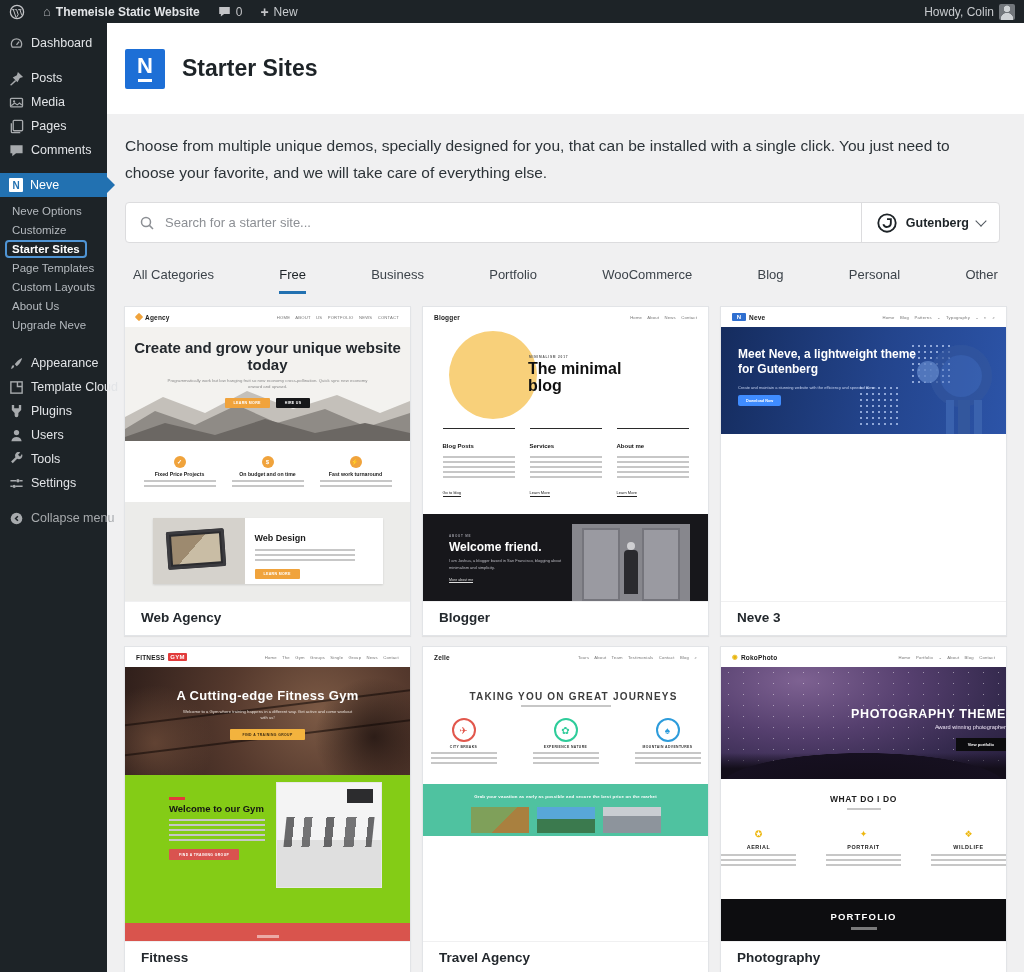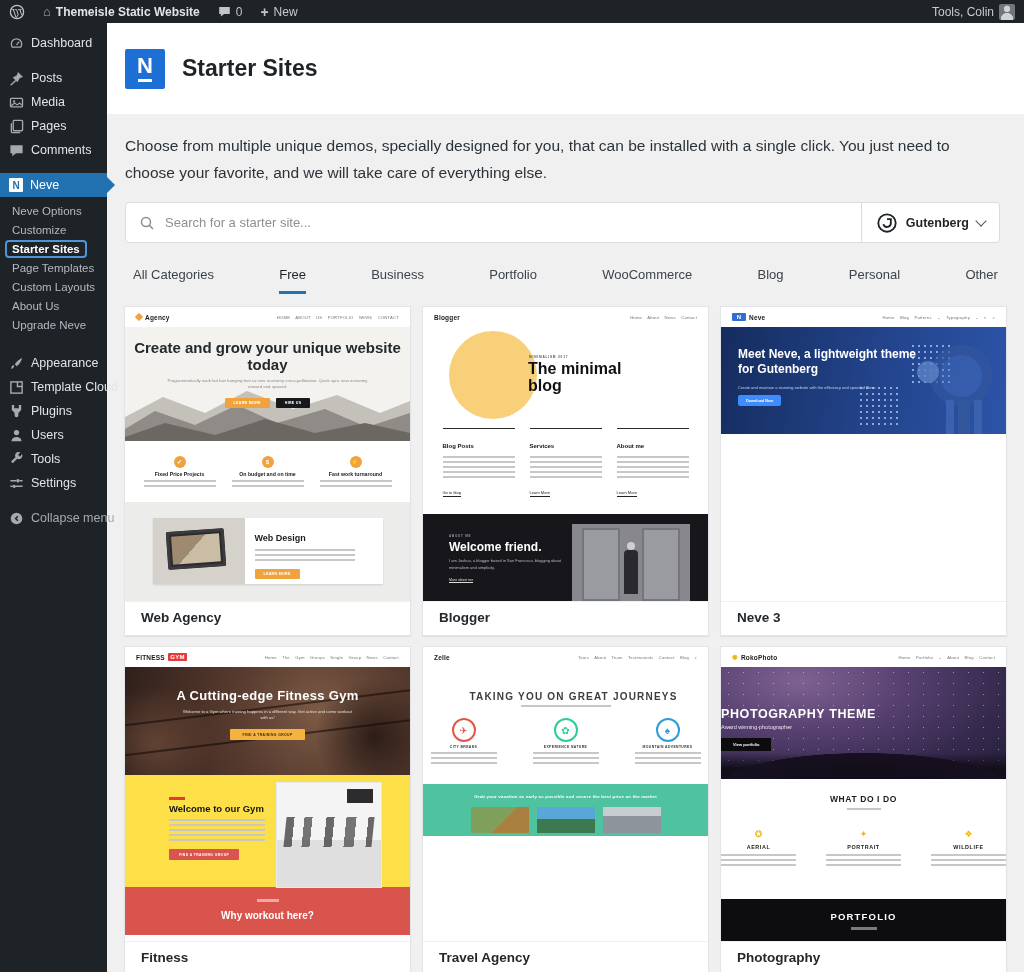--- a/index.html
+++ b/index.html
@@ -163,21 +163,21 @@
     background:radial-gradient(circle at 68% 42%,#7c5a45 0%,#55392d 45%,#2e1e1a 100%);}
   .fi-rope{position:absolute;left:-20px;width:130%;height:2px;background:rgba(15,8,6,.55);}
   .fi-rope.r1{top:34%;transform:rotate(-7deg);} .fi-rope.r2{top:62%;transform:rotate(-7deg);}
   .fi-blob{position:absolute;left:-30px;top:16px;width:120px;height:120px;border-radius:50%;
     background:radial-gradient(circle,#6b4a38 0%,rgba(0,0,0,0) 68%);opacity:.8;}
   .fi-blob.b2{left:auto;right:-24px;top:10px;background:radial-gradient(circle,#1f1310 0%,rgba(0,0,0,0) 70%);}
   .fi-h{position:relative;z-index:2;padding-top:22px;font-size:13px;line-height:1.1;font-weight:800;color:#fff;letter-spacing:.3px;}
   .fi-s{position:relative;z-index:2;margin:5px auto 0;width:170px;font-size:4.2px;color:#e6ddd6;line-height:1.6;}
   .fi-btn{position:relative;z-index:2;display:inline-block;margin-top:7px;background:#f3b33e;color:#3a2a12;
     font-size:3.4px;font-weight:800;padding:3.5px 12px;border-radius:1px;letter-spacing:.4px;}
-  .fi-body{position:relative;height:112px;background:#fde047;}
+  .fi-body{position:relative;height:148px;background:#84cc16;}
   .fi-lbl{position:absolute;left:44px;top:22px;width:16px;height:2.5px;background:#e23b3b;}
   .fi-t{position:absolute;left:44px;top:28px;font-size:9.5px;font-weight:800;color:#141414;}
   .fi-bl{position:absolute;left:44px;top:44px;width:96px;height:22px;}
   .fi-rbtn{position:absolute;left:44px;top:74px;background:#d9534f;color:#fff;font-size:3.4px;font-weight:700;
     padding:3.5px 10px;border-radius:1px;letter-spacing:.4px;}
   .fi-photo{position:absolute;right:28px;top:7px;width:104px;height:104px;background:linear-gradient(180deg,#f4f4f4 0 55%,#dfdfdf 55% 100%);overflow:hidden;border:1px solid #e8e8e8;}
   .fi-eq{position:absolute;left:8px;top:34px;width:88px;height:30px;
     background:linear-gradient(90deg,#3a3a3c 0 8px,rgba(0,0,0,0) 8px 18px,#4a4a4c 18px 26px,rgba(0,0,0,0) 26px 40px,#3a3a3c 40px 48px,rgba(0,0,0,0) 48px 60px,#4a4a4c 60px 70px,rgba(0,0,0,0) 70px 82px,#3a3a3c 82px 88px);
     opacity:.75;transform:skewX(-6deg);}
   .fi-tv{position:absolute;right:8px;top:6px;width:26px;height:14px;background:#2c2c2e;}
@@ -205,21 +205,21 @@
   .tr-f .lines{height:12px;margin-top:3px;}
   .tr-teal{position:relative;height:52px;background:#4fc2a0;text-align:center;overflow:hidden;}
   .tr-tx{padding-top:10px;font-size:4.4px;color:#fff;font-weight:600;letter-spacing:.2px;}
   .tr-pics{margin-top:8px;display:flex;justify-content:center;gap:8px;}
   .tr-pic{width:58px;height:26px;}
   .tr-pic.p1{background:linear-gradient(135deg,#7fa05a 0 55%,#a9803f 55%);}
   .tr-pic.p2{background:linear-gradient(180deg,#58a7d8 0 45%,#3b7a4e 45%);}
   .tr-pic.p3{background:linear-gradient(180deg,#c9cdd2 0 35%,#8d949c 35%);}
 
   
-  .phg-hero{position:relative;height:112px;text-align:left;overflow:hidden;
+  .phg-hero{position:relative;height:112px;text-align:right;overflow:hidden;
     background:radial-gradient(ellipse at 28% 12%,#7e6292 0%,#553f6e 38%,#352a4e 70%,#241c38 100%);}
   .phg-stars{position:absolute;inset:0;background-image:radial-gradient(rgba(255,255,255,.65) .6px,rgba(0,0,0,0) .8px);background-size:15px 11px;opacity:.7;}
   .phg-hill{position:absolute;left:0;right:0;bottom:0;height:26px;
     background:radial-gradient(ellipse at 50% 130%,#120d18 0%,#161020 70%,rgba(0,0,0,0) 71%),linear-gradient(0deg,#130e1a 40%,rgba(0,0,0,0) 100%);}
   .phg-h{position:relative;z-index:2;padding-top:40px;font-size:12.5px;font-weight:700;color:#fff;letter-spacing:.6px;}
   .phg-s{position:relative;z-index:2;margin-top:3px;font-size:5.6px;color:#e9e0f2;}
   .phg-btn{position:relative;z-index:2;display:inline-block;margin-top:8px;background:#0c0c0e;color:#fff;
     font-size:4px;font-weight:700;padding:4px 12px;}
   .phg-body{height:120px;background:#fff;text-align:center;}
   .phg-t{padding-top:15px;font-size:8.5px;font-weight:800;color:#1c1c1c;letter-spacing:.6px;}
@@ -258,21 +258,21 @@
           </svg>
         <span class="ab-count">0</span>
       </span>
       <span class="ab-item">
         <span class="ab-plus">+</span>
         <span>New</span>
       </span>
     </div>
     <div class="ab-r">
       <span class="ab-item">
-        <span class="howdy">Tools, Colin</span>
+        <span class="howdy">Howdy, Colin</span>
         <span class="avatar"></span>
       </span>
     </div>
   </div>
 
   <div class="sidebar">
     <div class="mi-item">
       <svg viewBox="0 0 16 16">
           <path d="M8 3a5.5 5.5 0 0 0-5.5 5.5c0 1.2.4 2.4 1 3.3h9c.6-.9 1-2.1 1-3.3A5.5 5.5 0 0 0 8 3z" fill="none" stroke="currentColor" stroke-width="1.4"></path>
           <path d="M8 9.5 10.8 6" stroke="currentColor" stroke-width="1.4"></path>

